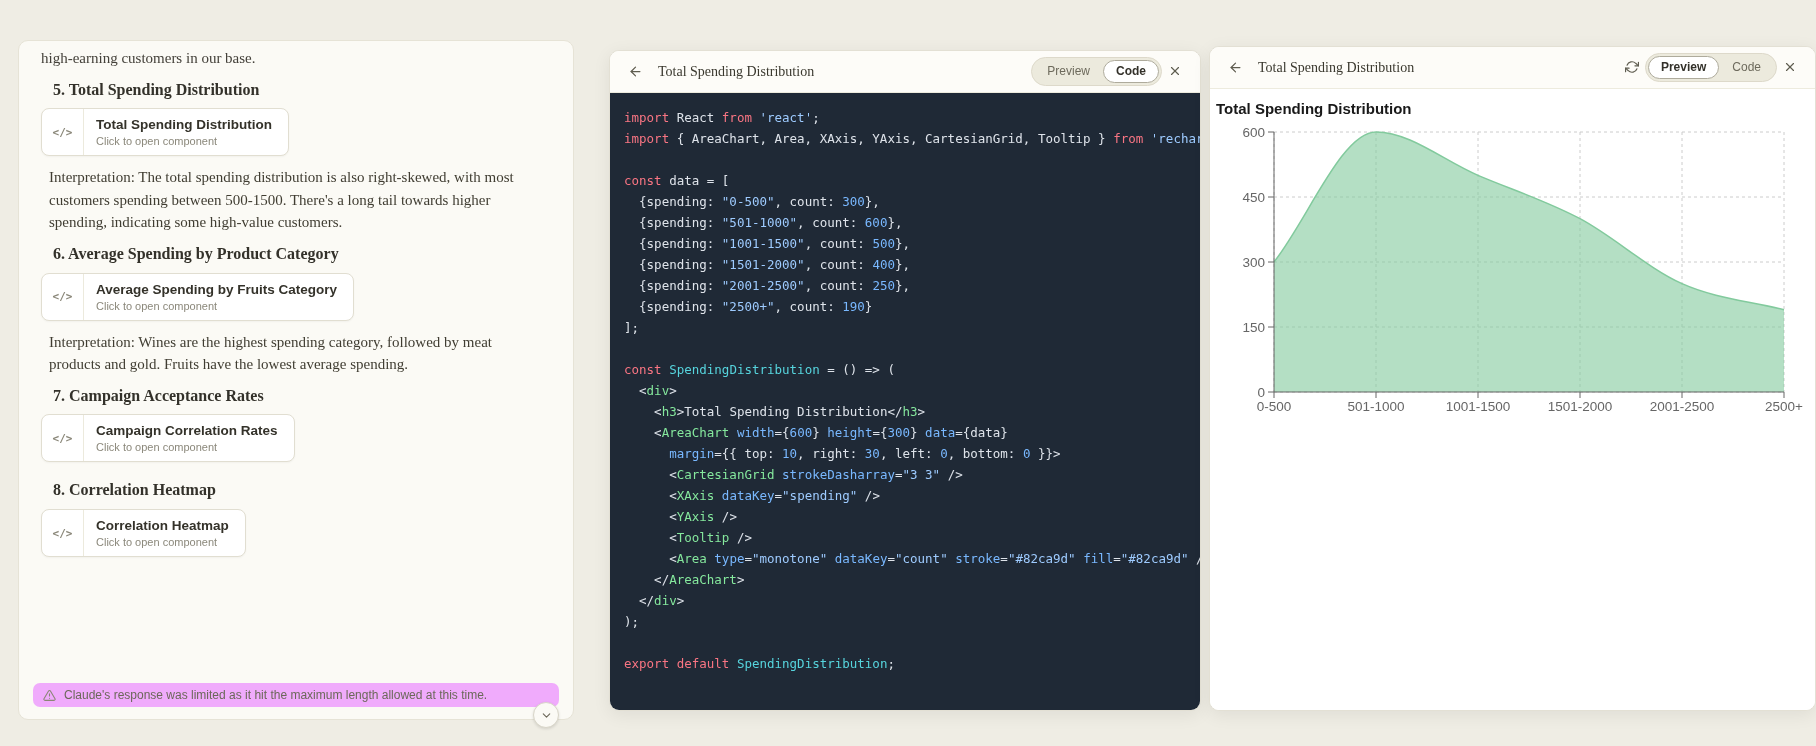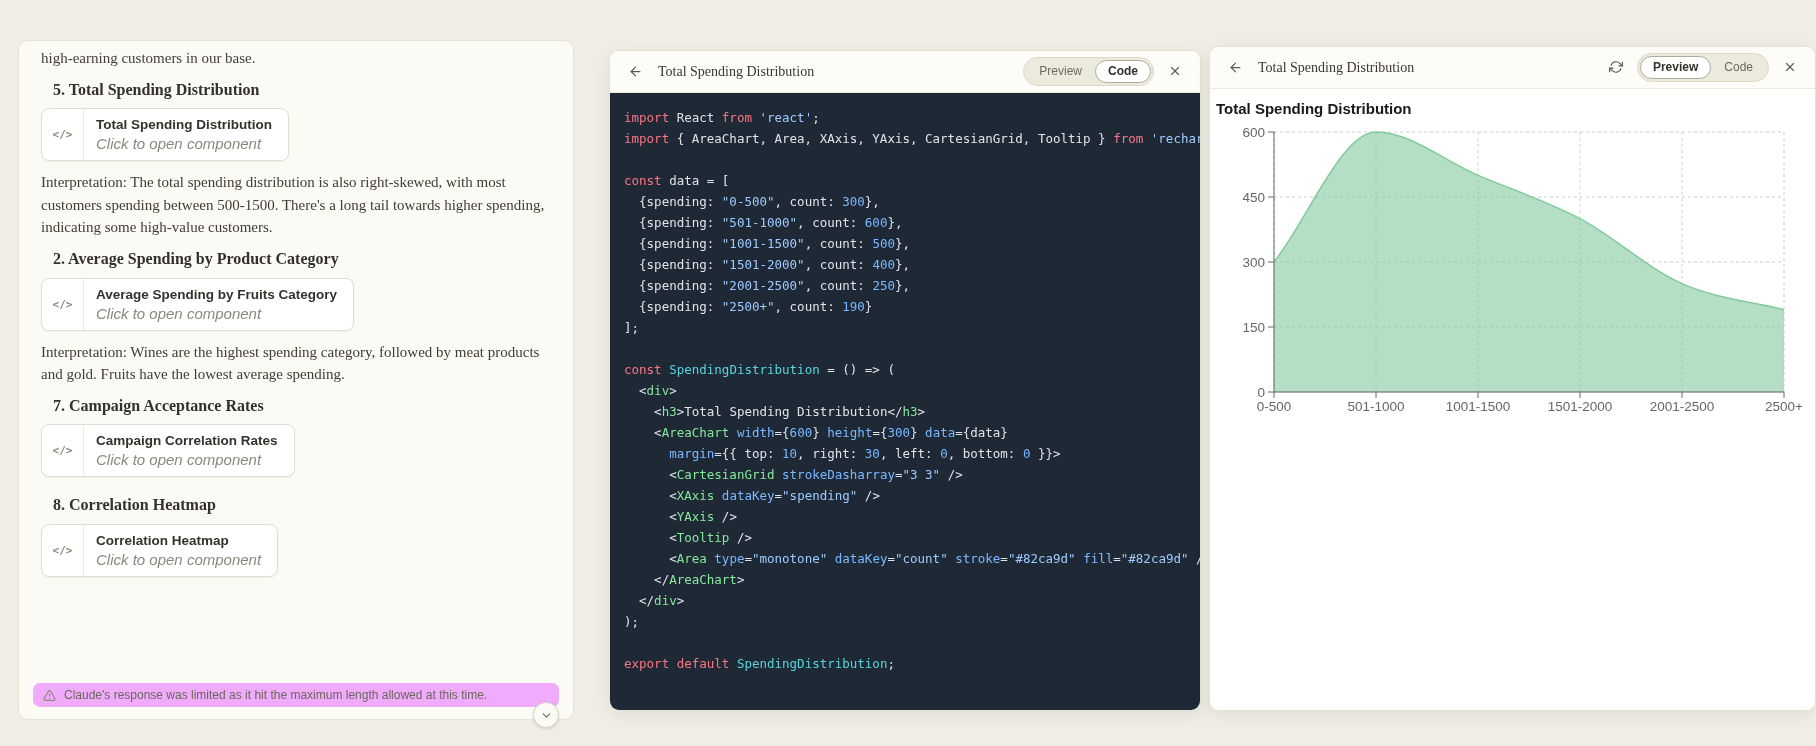--- a/index.html
+++ b/index.html
@@ -10,35 +10,35 @@
 
   
   .chat-panel {
     position:absolute; left:18px; top:40px; width:556px; height:680px;
     background:#fbfaf5; border:1px solid #e6e3d6; border-radius:10px;
     display:flex; flex-direction:column;
   }
   .chat-content { flex:1; overflow:hidden; padding:6px 22px 0 22px; }
   .chat-top { font:15px/1.5 "Liberation Serif","DejaVu Serif",serif; color:#44413５; color:#44413a; margin:0 0 10px; }
   .sec-heading { font:600 16px/1.3 "Liberation Serif","DejaVu Serif",serif; color:#33312a; margin:10px 12px 6px; }
-  .para { font:15px/1.5 "Liberation Serif","DejaVu Serif",serif; color:#403d32; margin:2px 0 8px; }
+  .para { font:15px/1.5 "Liberation Serif","DejaVu Serif",serif; color:#403d32; margin:2px 8px 8px; }
 
   .artifact-card {
     display:inline-flex; align-items:stretch; background:#fff;
     border:1px solid #e1ded1; border-radius:8px; margin:2px 0 8px;
     box-shadow:0 1px 2px rgba(0,0,0,.04); overflow:hidden; cursor:pointer;
   }
   .card-icon {
     display:flex; align-items:center; justify-content:center; width:42px;
     border-right:1px solid #eceadd; color:#8b887a;
     font:600 11px "DejaVu Sans Mono","Liberation Mono",monospace;
   }
   .card-text { display:flex; flex-direction:column; justify-content:center; padding:8px 16px 8px 12px; }
   .card-title { font-size:13.5px; font-weight:700; color:#34322a; margin-bottom:3px; white-space:nowrap; }
-  .card-sub { font-size:15px; color:#8b887b; white-space:nowrap;font-style:italic; }
+  .card-sub { font-size:11px; color:#8b887b; white-space:nowrap; }
 
   .warning-bar {
     flex:none; margin:4px 14px 12px; background:#f0abfc; border-radius:7px;
     padding:5px 10px; display:flex; align-items:center; gap:8px;
     color:#6b6859; font-size:12px;
   }
   .warn-icon { flex:none; color:#8a8775; }
 
   .scroll-btn {
     position:absolute; right:14px; bottom:-9px; width:26px; height:26px;
@@ -50,21 +50,21 @@
   
   .panel {
     position:absolute; background:#fff; border:1px solid #e3e0d4; border-radius:10px;
     box-shadow:0 4px 18px rgba(0,0,0,.07); display:flex; flex-direction:column; overflow:hidden;
   }
   .panel-header {
     height:42px; flex:none; display:flex; align-items:center; gap:8px;
     padding:0 12px; background:#fdfcf8; border-bottom:1px solid #edebde;
   }
   .panel-title { font:14px "Liberation Serif","DejaVu Serif",serif; color:#3a382e; margin-left:2px; white-space:nowrap; }
-  .hdr-right { margin-left:auto; display:flex; align-items:center; gap:8px; }
+  .hdr-right { margin-left:auto; display:flex; align-items:center; gap:0; }
   .icon-btn {
     width:26px; height:26px; display:flex; align-items:center; justify-content:center;
     background:none; border:none; color:#5f5d50; cursor:pointer; border-radius:6px; flex:none;
   }
   .toggle {
     display:flex; align-items:center; background:#eceadd; border:1px solid #ddd9ca;
     border-radius:999px; padding:2px;
   }
   .toggle button {
     border:1px solid transparent; background:transparent; font:12px "Liberation Sans",sans-serif;
@@ -107,21 +107,21 @@
       <div class="sec-heading">5. Total Spending Distribution</div>
       <div class="artifact-card">
         <span class="card-icon">&lt;/&gt;</span>
         <span class="card-text">
           <span class="card-title">Total Spending Distribution</span>
           <span class="card-sub">Click to open component</span>
         </span>
       </div>
       <p class="para">Interpretation: The total spending distribution is also right-skewed, with most customers spending between 500-1500. There's a long tail towards higher spending, indicating some high-value customers.</p>
 
-      <div class="sec-heading">2. Average Spending by Product Category</div>
+      <div class="sec-heading">6. Average Spending by Product Category</div>
       <div class="artifact-card">
         <span class="card-icon">&lt;/&gt;</span>
         <span class="card-text">
           <span class="card-title">Average Spending by Fruits Category</span>
           <span class="card-sub">Click to open component</span>
         </span>
       </div>
       <p class="para">Interpretation: Wines are the highest spending category, followed by meat products and gold. Fruits have the lowest average spending.</p>
 
       <div class="sec-heading">7. Campaign Acceptance Rates</div>

